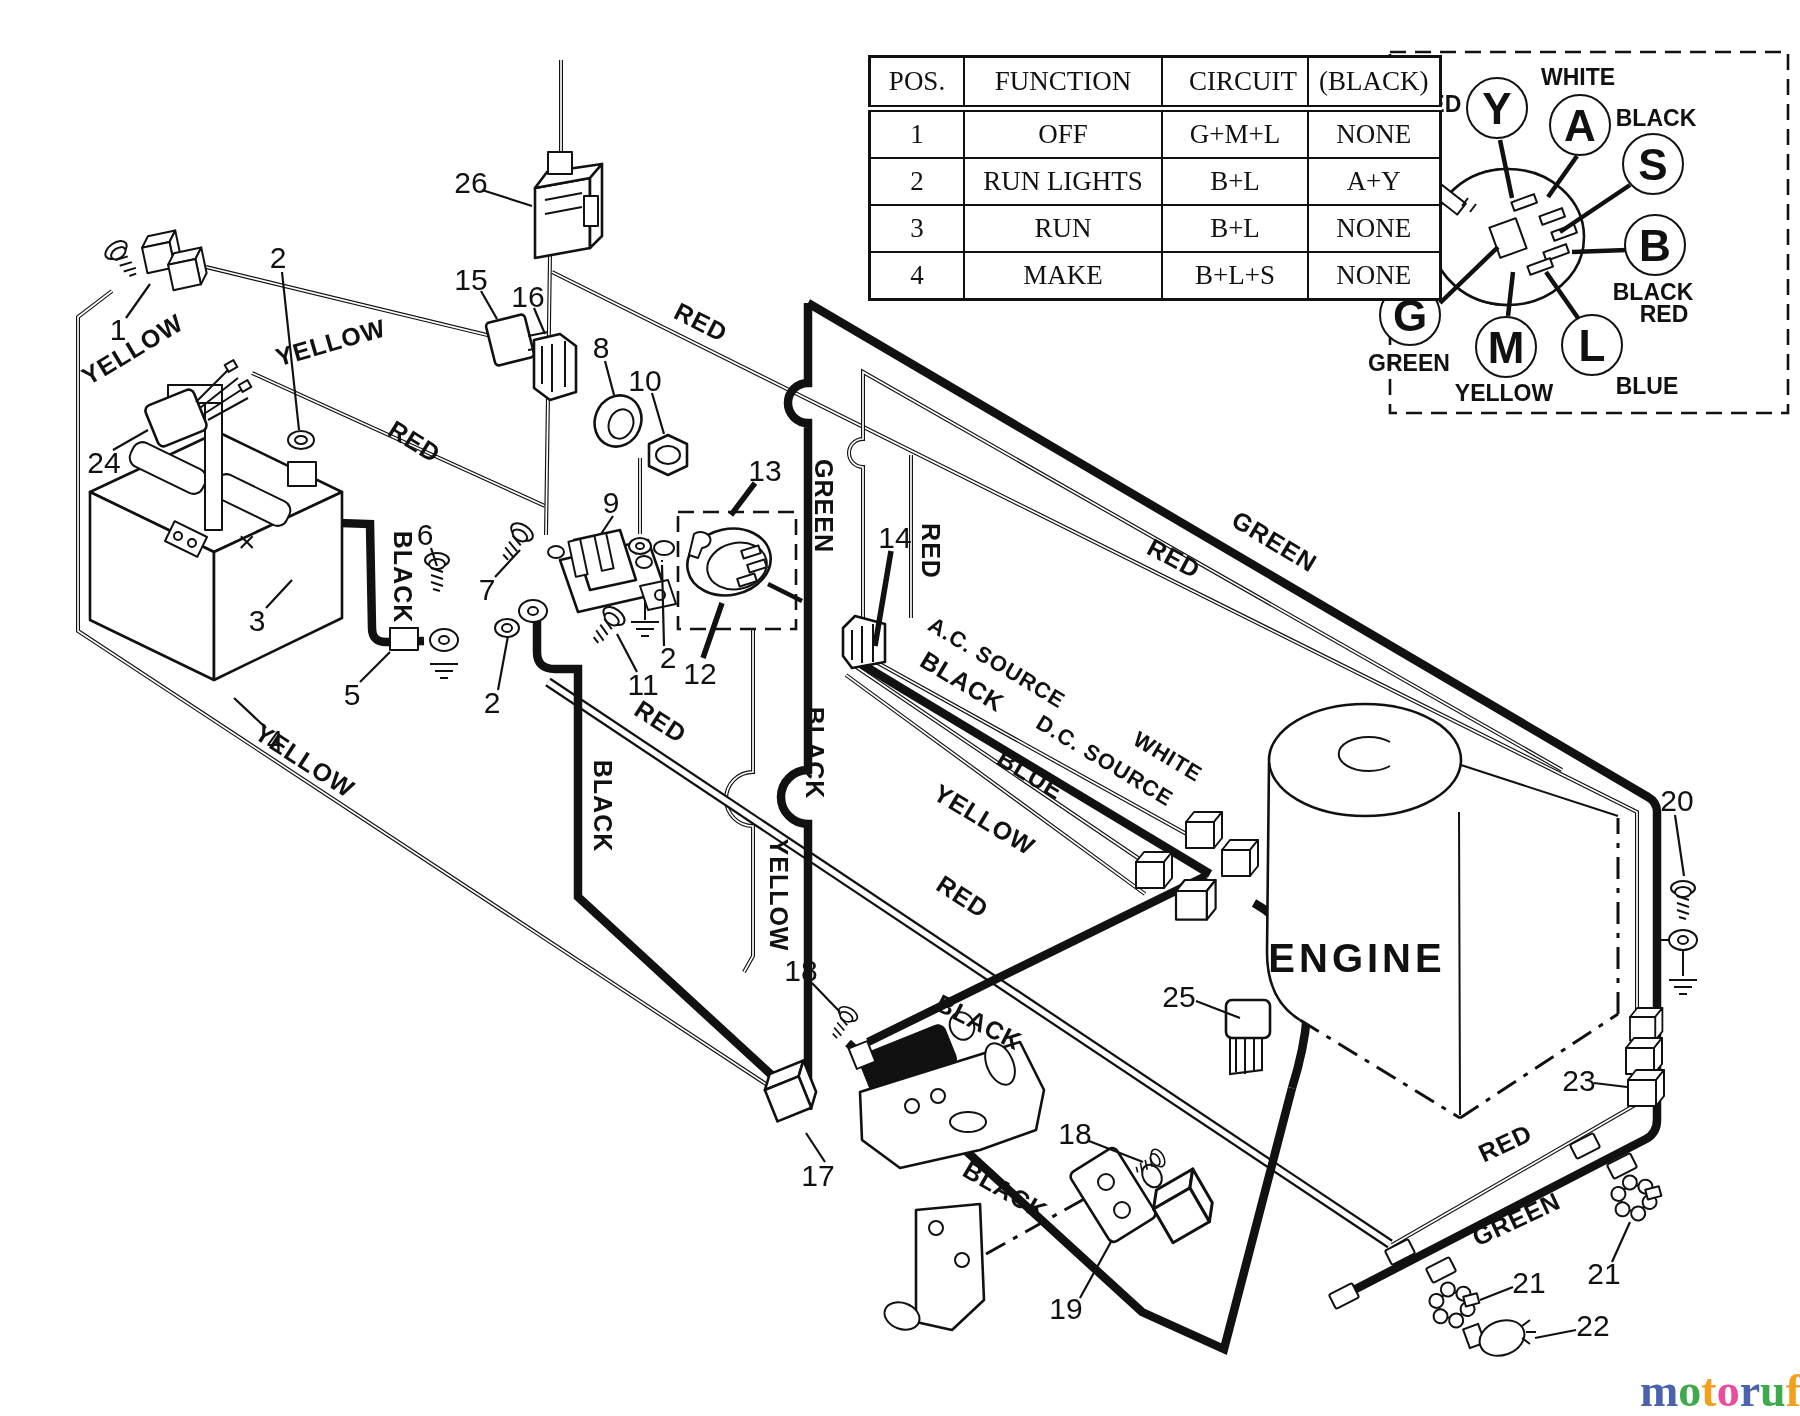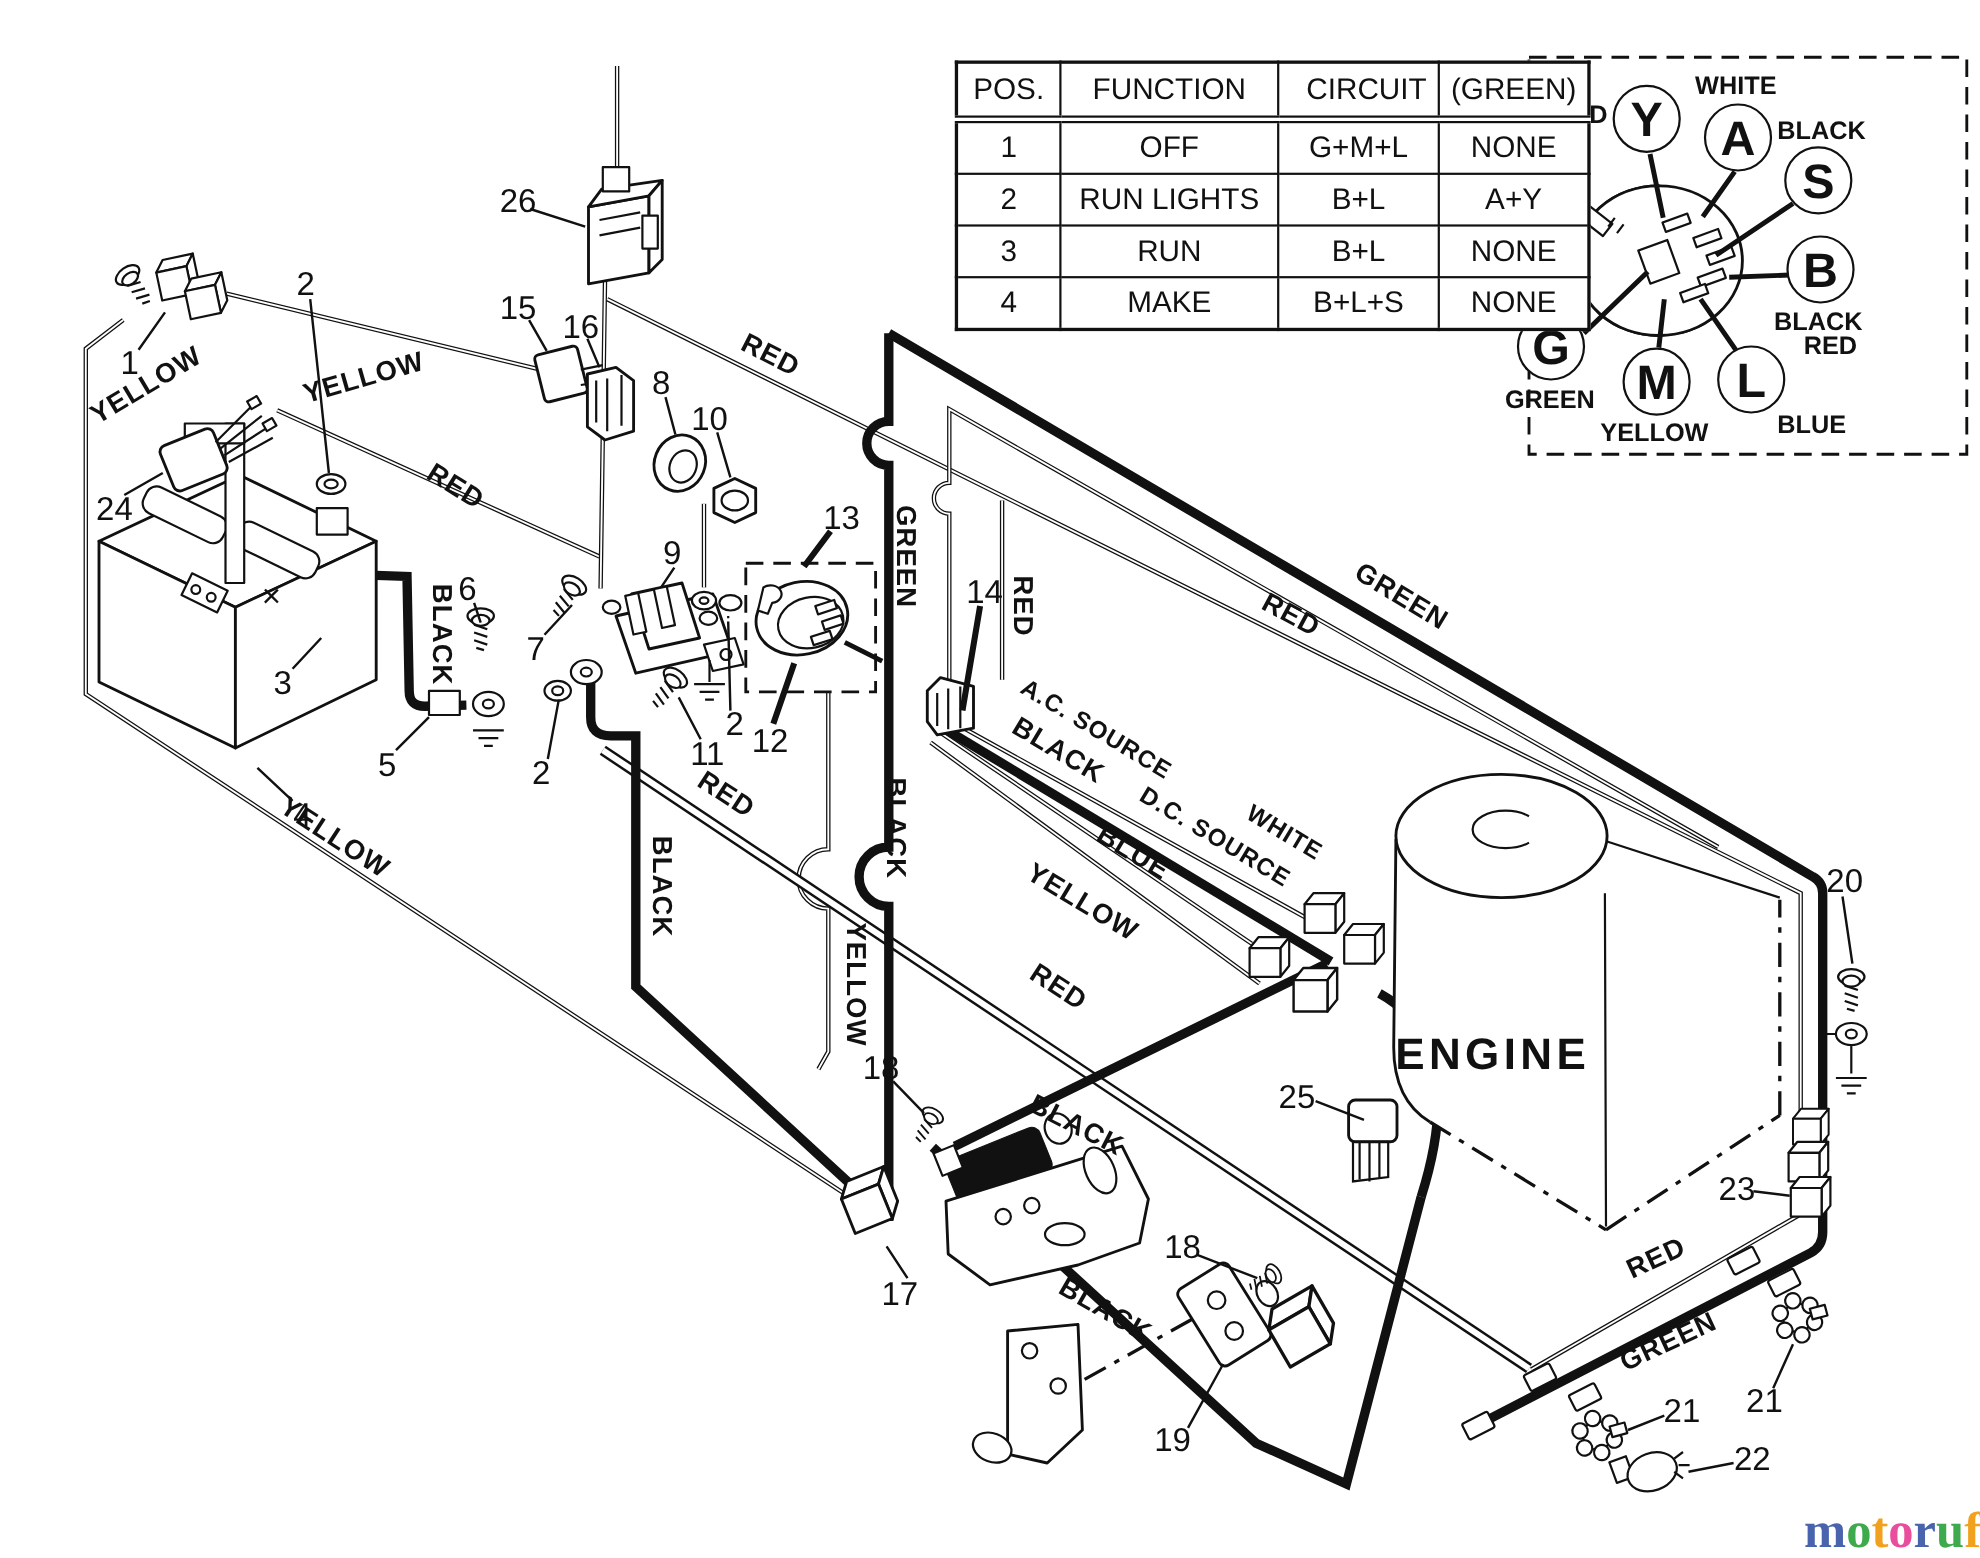--- a/index.html
+++ b/index.html
@@ -27,21 +27,21 @@
   .dd{fill:none;stroke:#111;stroke-width:3px;stroke-dasharray:22 9 5 9;}
   .dsh{fill:none;stroke:#111;stroke-width:2.6px;stroke-dasharray:16 9;}
   .thin{fill:none;stroke:#111;stroke-width:2px;}
   
   .postable{position:absolute;left:868px;top:55px;border-collapse:collapse;background:#fff;}
   .postable th,.postable td{border:2.6px solid #111;font-size:27px;font-weight:400;
       text-align:center;padding:0 10px;height:45px;white-space:nowrap;}
   .postable th{border-bottom:7px double #111;height:47px;}
   .postable .c-pos{width:72px;}.postable .c-fn{width:176px;text-align:center;}
   .postable .c-ci{width:124px;text-align:right;}.postable .c-mk{width:96px;}
-  .postable{border:3.5px solid #111;}
+  .postable{border:3.5px solid #111;font-family:Liberation Serif, serif;}
 </style>
 </head>
 <body>
 
 <div class="stage">
 
 <svg class="art" width="1800" height="1416" viewBox="0 0 1800 1416">
 
   <defs>
     <path id="P_outer" d="M 112,291 L 78,317 L 78,631 L 775,1090"></path>
@@ -458,21 +458,21 @@
   </text>
 </svg>
 
 
 <table class="postable">
   <thead>
     <tr>
       <th class="c-pos">POS.</th>
       <th class="c-fn">FUNCTION</th>
       <th class="c-ci">CIRCUIT</th>
-      <th class="c-mk">(GREEN)</th>
+      <th class="c-mk">(BLACK)</th>
     </tr>
   </thead>
   <tbody>
     <tr>
       <td>1</td>
       <td>OFF</td>
       <td>G+M+L</td>
       <td>NONE</td>
     </tr>
     <tr>

